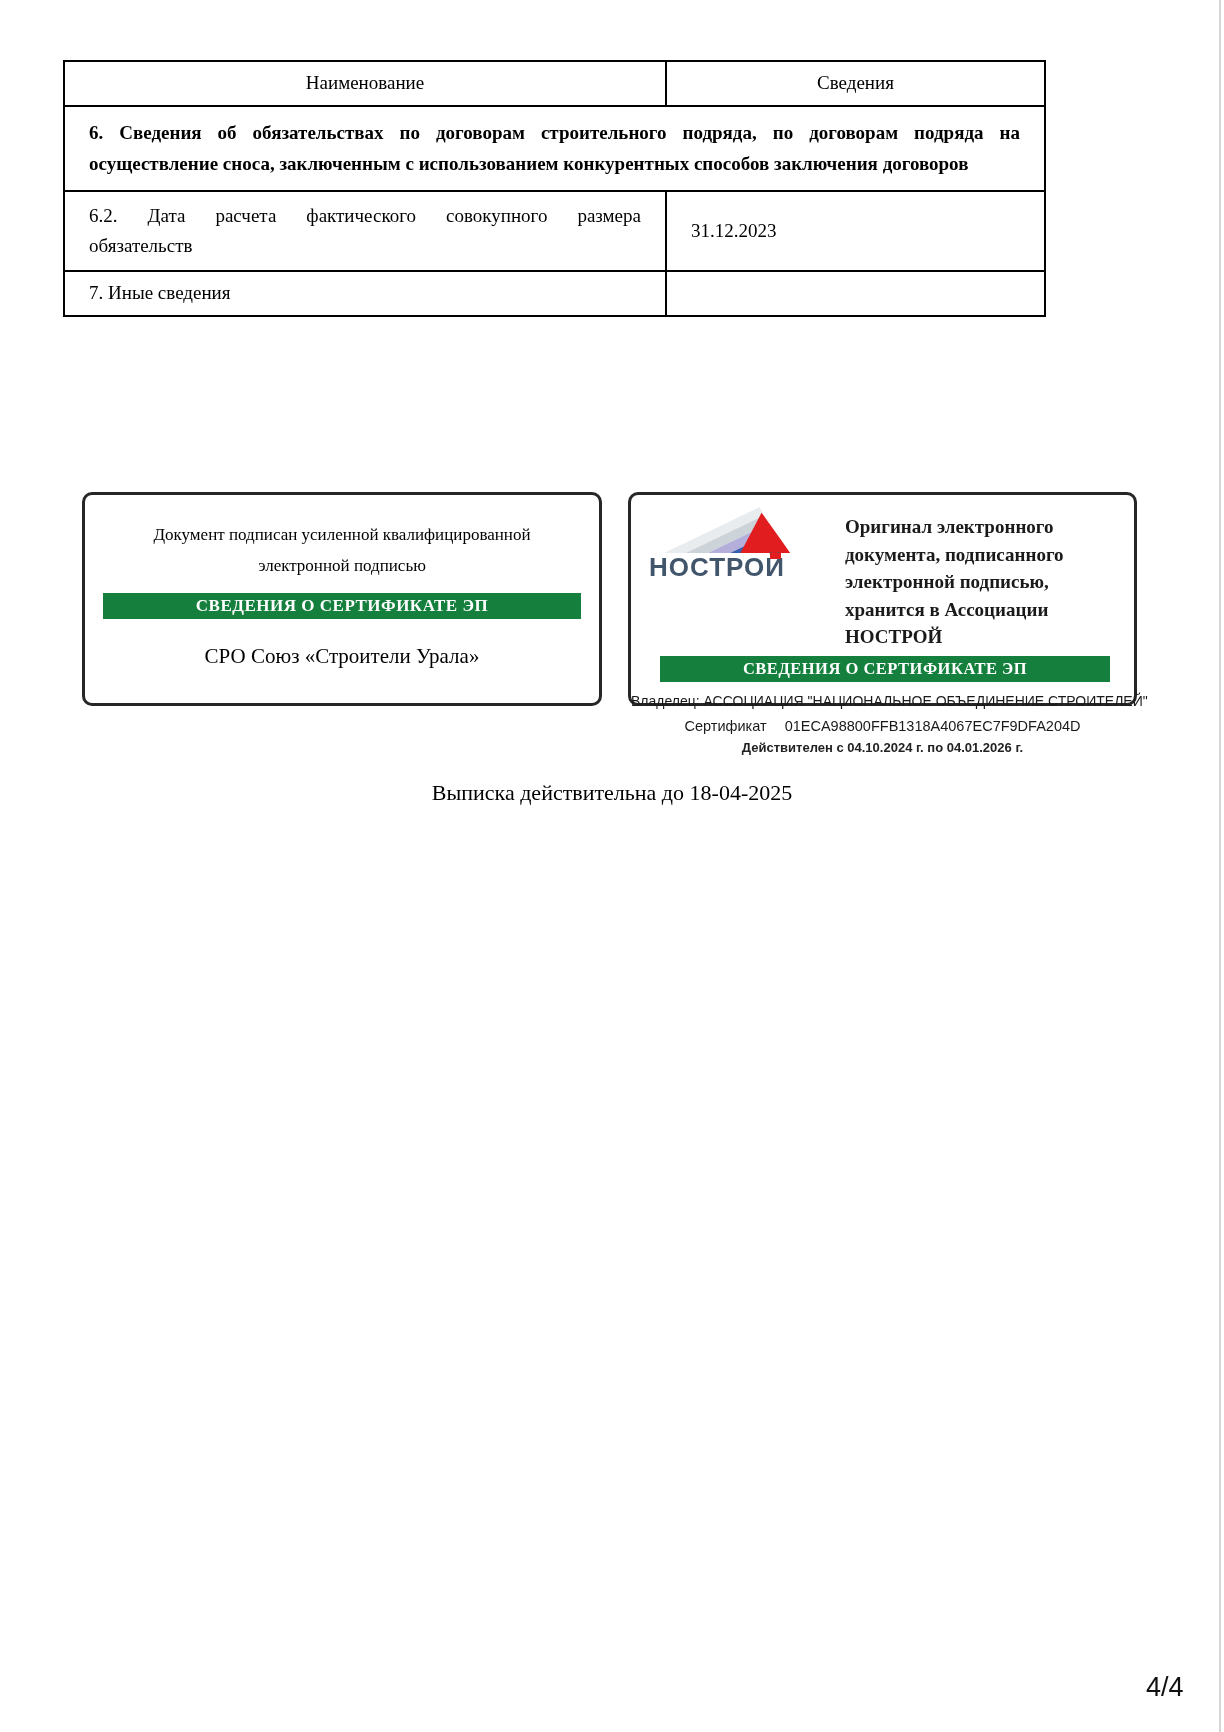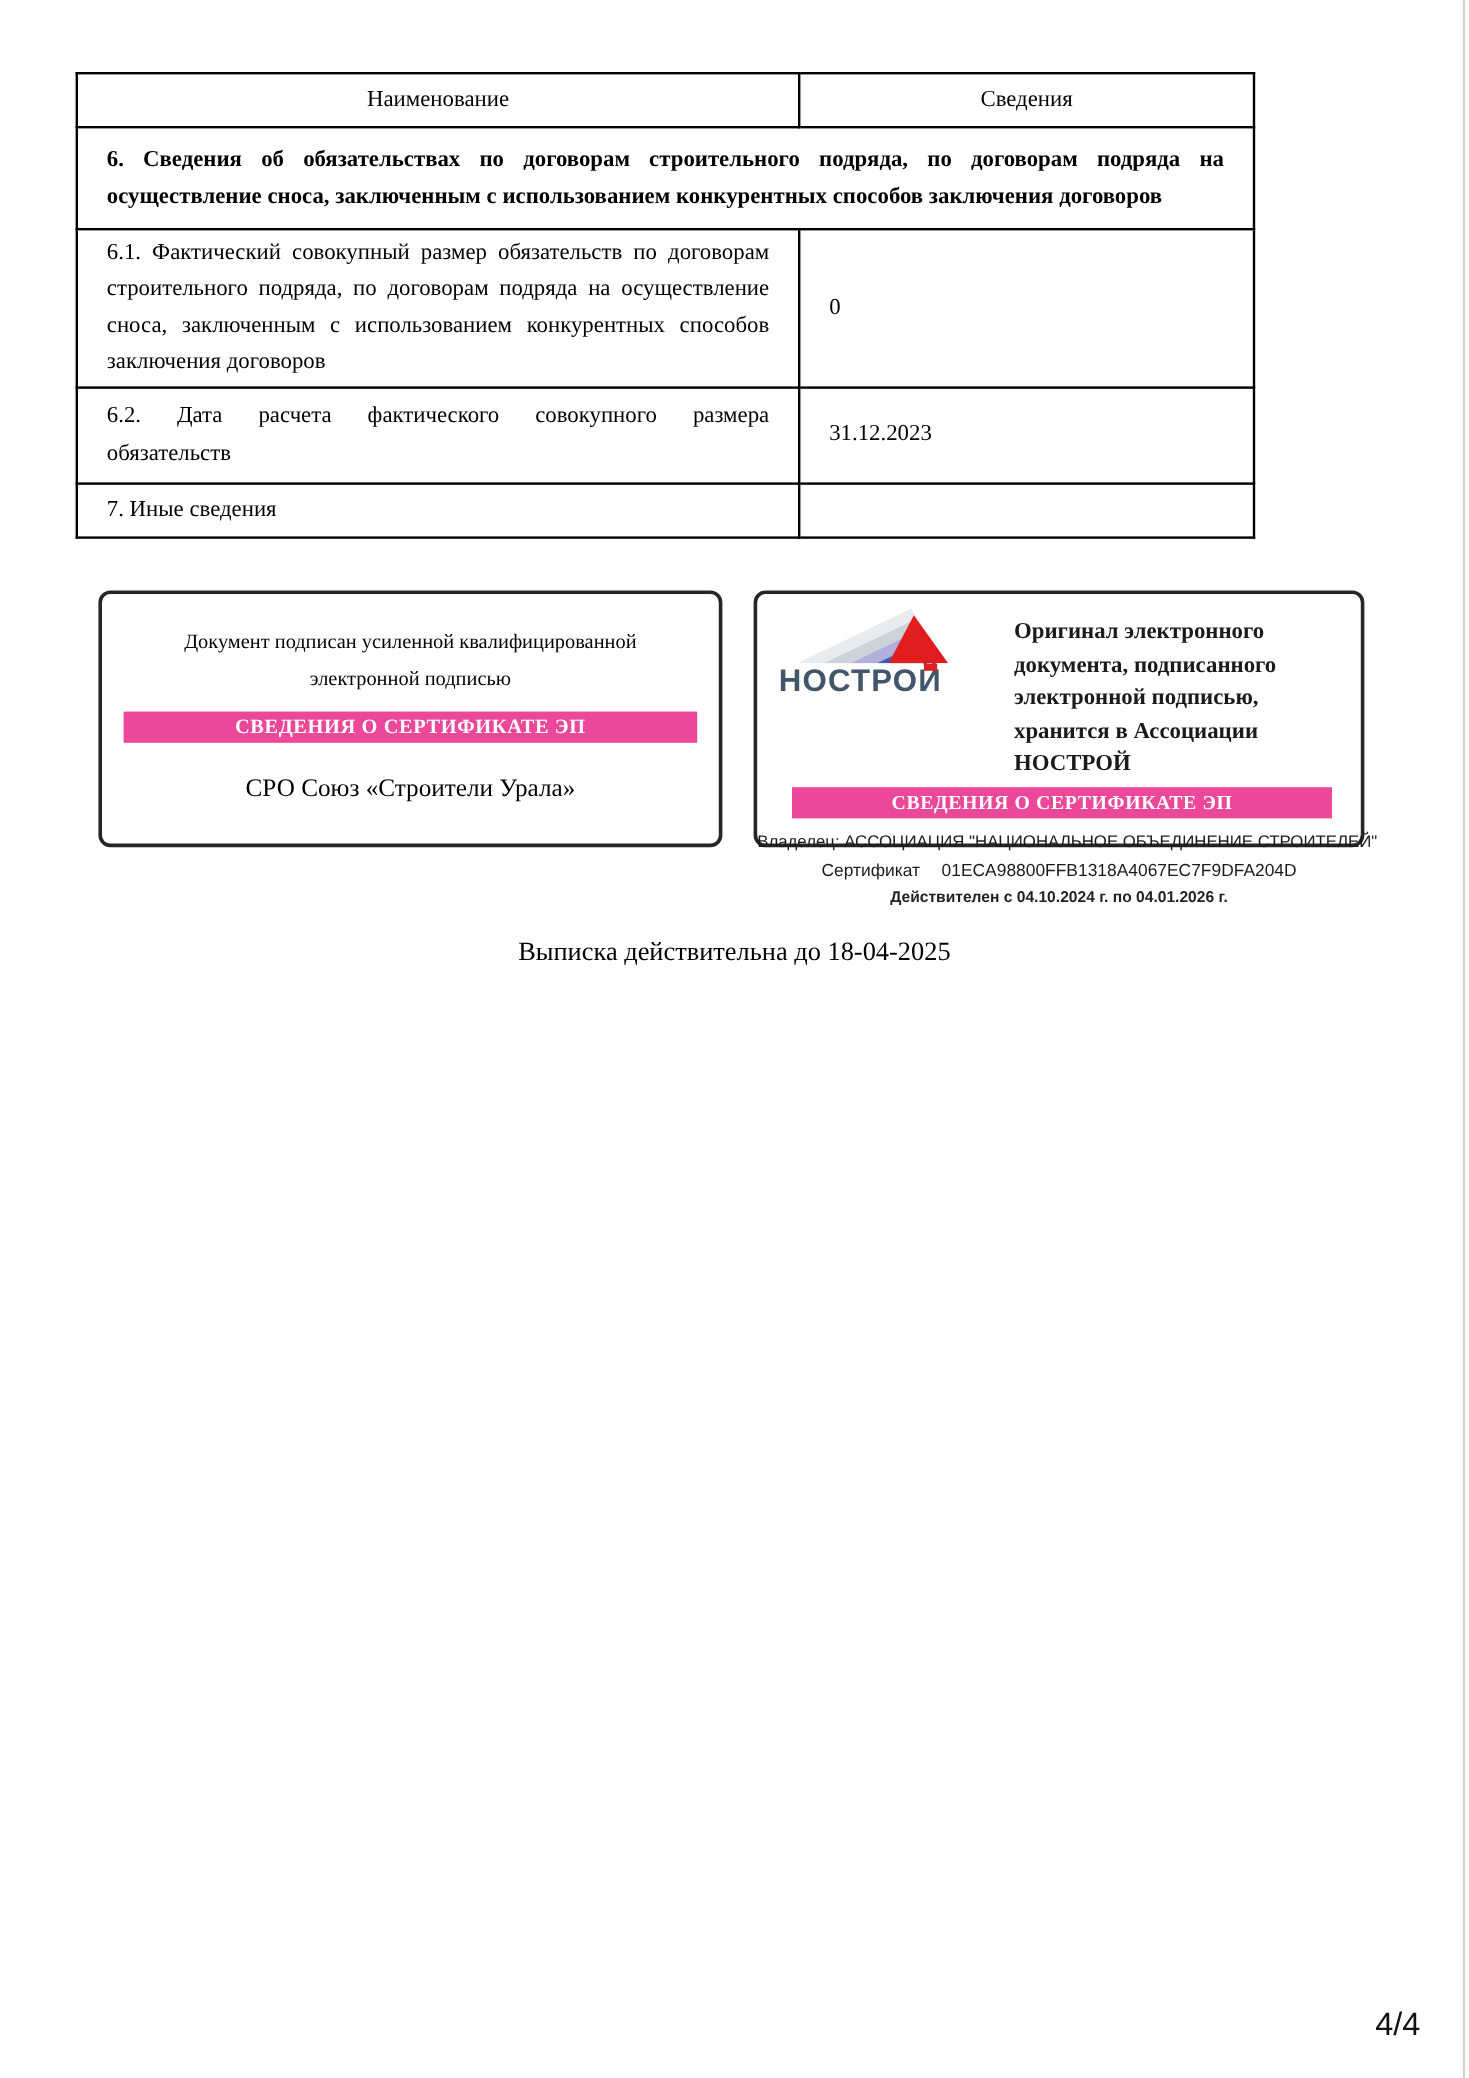--- a/index.html
+++ b/index.html
@@ -31,21 +31,21 @@
   
   .stamp{
     position:absolute;top:492px;height:214px;box-sizing:border-box;
     border:3px solid #262626;border-radius:10px;background:#fff;
   }
   .stamp-left{left:82px;width:520px;text-align:center;}
   .stamp-right{left:628px;width:509px;}
 
   .sig-text{margin:24px auto 0;width:432px;font-size:17px;line-height:1.85;}
   .bar{
-    background:#ec4899;color:#fff;font-weight:bold;font-size:17px;
+    background:#15803d;color:#fff;font-weight:bold;font-size:17px;
     text-align:center;padding:3px 0;letter-spacing:0.5px;
   }
   .stamp-left .bar{margin:11px 18px 0;}
   .sro-line{margin-top:25px;font-size:21px;}
 
   .right-top{display:flex;padding:10px 8px 0 16px;}
   .logo-block{width:178px;flex:0 0 auto;}
   .logo-block svg{display:block;margin-left:16px;}
   .logo-text{
     font-family:"Liberation Sans", sans-serif;font-weight:bold;font-size:26px;
@@ -90,24 +90,20 @@
       <col style="width:379px">
     </colgroup>
   <tbody>
       <tr>
     <th>Наименование</th>
     <th>Сведения</th>
   </tr>
   <tr class="row-section">
     <td class="section-cell" colspan="2">6. Сведения об обязательствах по договорам строительного подряда, по договорам подряда на осуществление сноса, заключенным с использованием конкурентных способов заключения договоров</td>
   </tr>
-  <tr class="row-61">
-    <td class="name-cell">6.1. Фактический совокупный размер обязательств по договорам строительного подряда, по договорам подряда на осуществление сноса, заключенным с использованием конкурентных способов заключения договоров</td>
-    <td class="value-cell">0</td>
-  </tr>
   <tr class="row-62">
     <td class="name-cell spread">6.2. Дата расчета фактического совокупного размера обязательств</td>
     <td class="value-cell">31.12.2023</td>
   </tr>
   <tr class="row-7">
     <td class="name-cell">7. Иные сведения</td>
     <td class="value-cell"></td>
   </tr>
 </tbody>
   </table>

